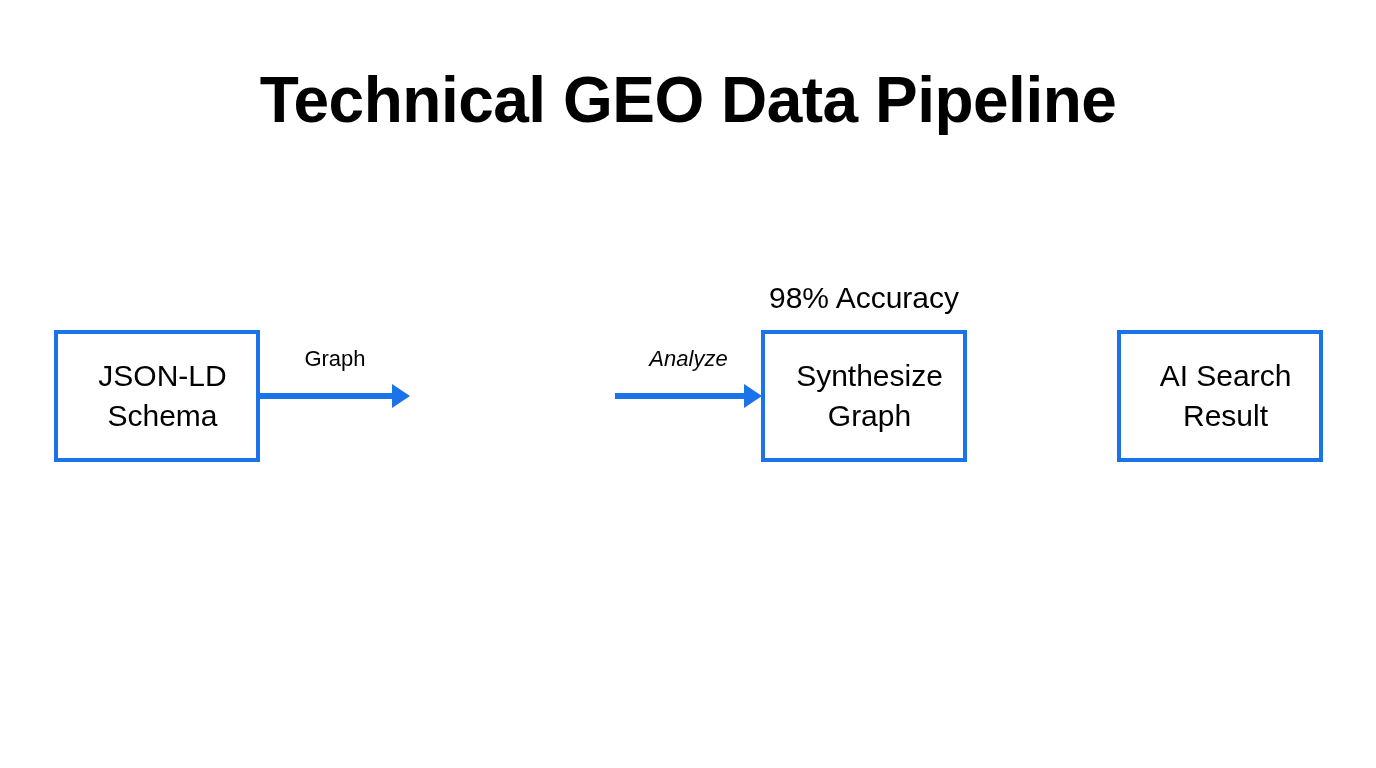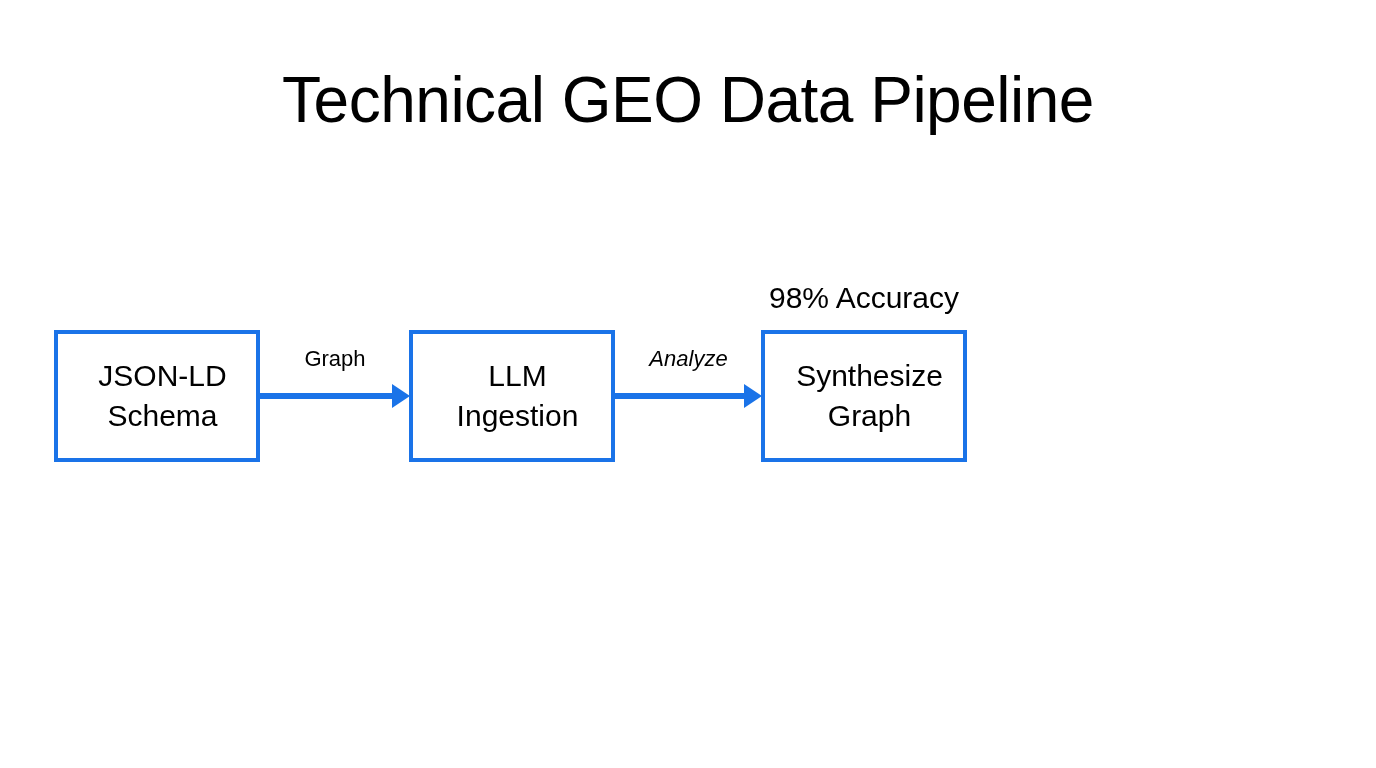--- a/index.html
+++ b/index.html
@@ -17,21 +17,21 @@
     -webkit-font-smoothing: antialiased;
   }
 
   #diagram-title {
     position: absolute;
     top: 68px;
     left: 0;
     width: 1376px;
     text-align: center;
     font-size: 64px;
-    font-weight: 400;
+    font-weight: 700;
     line-height: 1.0;
     letter-spacing: -0.5px;
     color: #000000;
     white-space: nowrap;
   }
 
   #pipeline {
     position: absolute;
     left: 0;
     top: 0;
@@ -134,33 +134,33 @@
     <div class="node-label">JSON-LD
 Schema</div>
   </div>
 
   <div class="connector" id="conn-0">
     <div class="connector-label">Graph</div>
     <div class="shaft"></div>
     <div class="head"></div>
   </div>
 
-  <div class="node-box" id="node-1">
-    <div class="node-label">LLM
-Ingestion</div>
-  </div>
 
   <div class="connector" id="conn-1">
     <div class="connector-label">Analyze</div>
     <div class="shaft"></div>
     <div class="head"></div>
   </div>
 
   <div class="node-annotation" id="annotation-0">98% Accuracy</div>
 
   <div class="node-box" id="node-2">
     <div class="node-label">Synthesize
 Graph</div>
   </div>
 
 
+  <div class="node-box" id="node-3">
+    <div class="node-label">AI Search
+Result</div>
+  </div>
 
 </div>
 
 </body></html>

